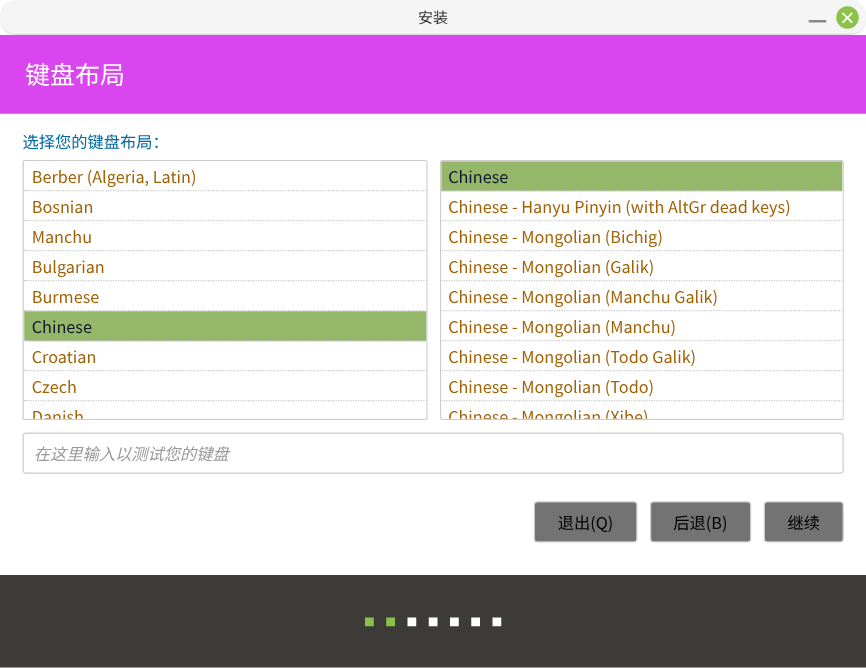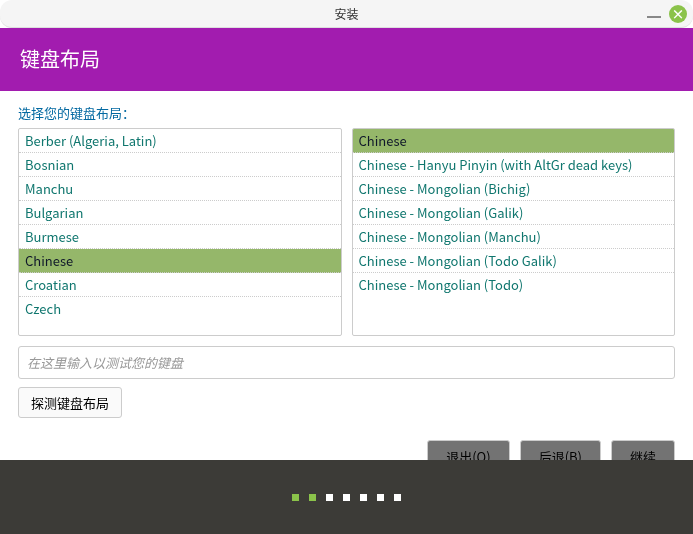--- a/index.html
+++ b/index.html
@@ -46,21 +46,21 @@
       background: #8bc34a;
       color: #fff;
       display: flex;
       align-items: center;
       justify-content: center;
       font-size: 13px;
       cursor: pointer;
       font-weight: bold;
     }
     .header-dark {
-      background: #a21caf;
+      background: #d946ef;
       color: #fff;
       padding: 16px 8px 18px 20px;
       font-size: 20px;
     }
     .content {
       padding: 10px 18px 12px 18px;
     }
     .instruction {
       font-size: 13px;
       color: #0369a1;
@@ -75,21 +75,21 @@
       border-radius: 2px;
       height: 208px;
       overflow-y: auto;
       overflow-x: hidden;
       flex: 1;
       background: #fff;
     }
     .list-box::-webkit-scrollbar { width: 0; }
     .list-item {
       padding: 2px 6px;
-      color: #0f766e;
+      color: #a16207;
       cursor: pointer;
       border-bottom: 1px dotted #ccc;
       font-size: 13px;
       white-space: nowrap;
       overflow: hidden;
       text-overflow: ellipsis;
     }
     .list-item:last-child { border-bottom: none; }
     .list-item.selected {
       background: #95b76a;
@@ -172,37 +172,37 @@
   <div class="lists">
     <div class="list-box" id="left-list">
         <div class="list-item">Berber (Algeria, Latin)</div>
         <div class="list-item">Bosnian</div>
         <div class="list-item">Manchu</div>
         <div class="list-item">Bulgarian</div>
         <div class="list-item">Burmese</div>
         <div class="list-item selected">Chinese</div>
         <div class="list-item">Croatian</div>
         <div class="list-item">Czech</div>
+        <div class="list-item">Danish</div>
       </div>
     <div class="list-box" id="right-list">
         <div class="list-item selected">Chinese</div>
         <div class="list-item">Chinese - Hanyu Pinyin (with AltGr dead keys)</div>
         <div class="list-item">Chinese - Mongolian (Bichig)</div>
         <div class="list-item">Chinese - Mongolian (Galik)</div>
+        <div class="list-item">Chinese - Mongolian (Manchu Galik)</div>
         <div class="list-item">Chinese - Mongolian (Manchu)</div>
         <div class="list-item">Chinese - Mongolian (Todo Galik)</div>
         <div class="list-item">Chinese - Mongolian (Todo)</div>
+        <div class="list-item">Chinese - Mongolian (Xibe)</div>
       </div>
   </div>
 
   <input type="text" class="test-input" placeholder="在这里输入以测试您的键盘" style="">
 
-  <div>
-    <button class="detect-btn">探测键盘布局</button>
-  </div>
 
   <div class="nav-btns">
     <button class="nav-btn">退出(Q)</button>
     <button class="nav-btn">后退(B)</button>
     <button class="nav-btn">继续</button>
   </div>
 </div>
 
 <div class="footer-dark" id="footer">
     <div class="dot active"></div>

